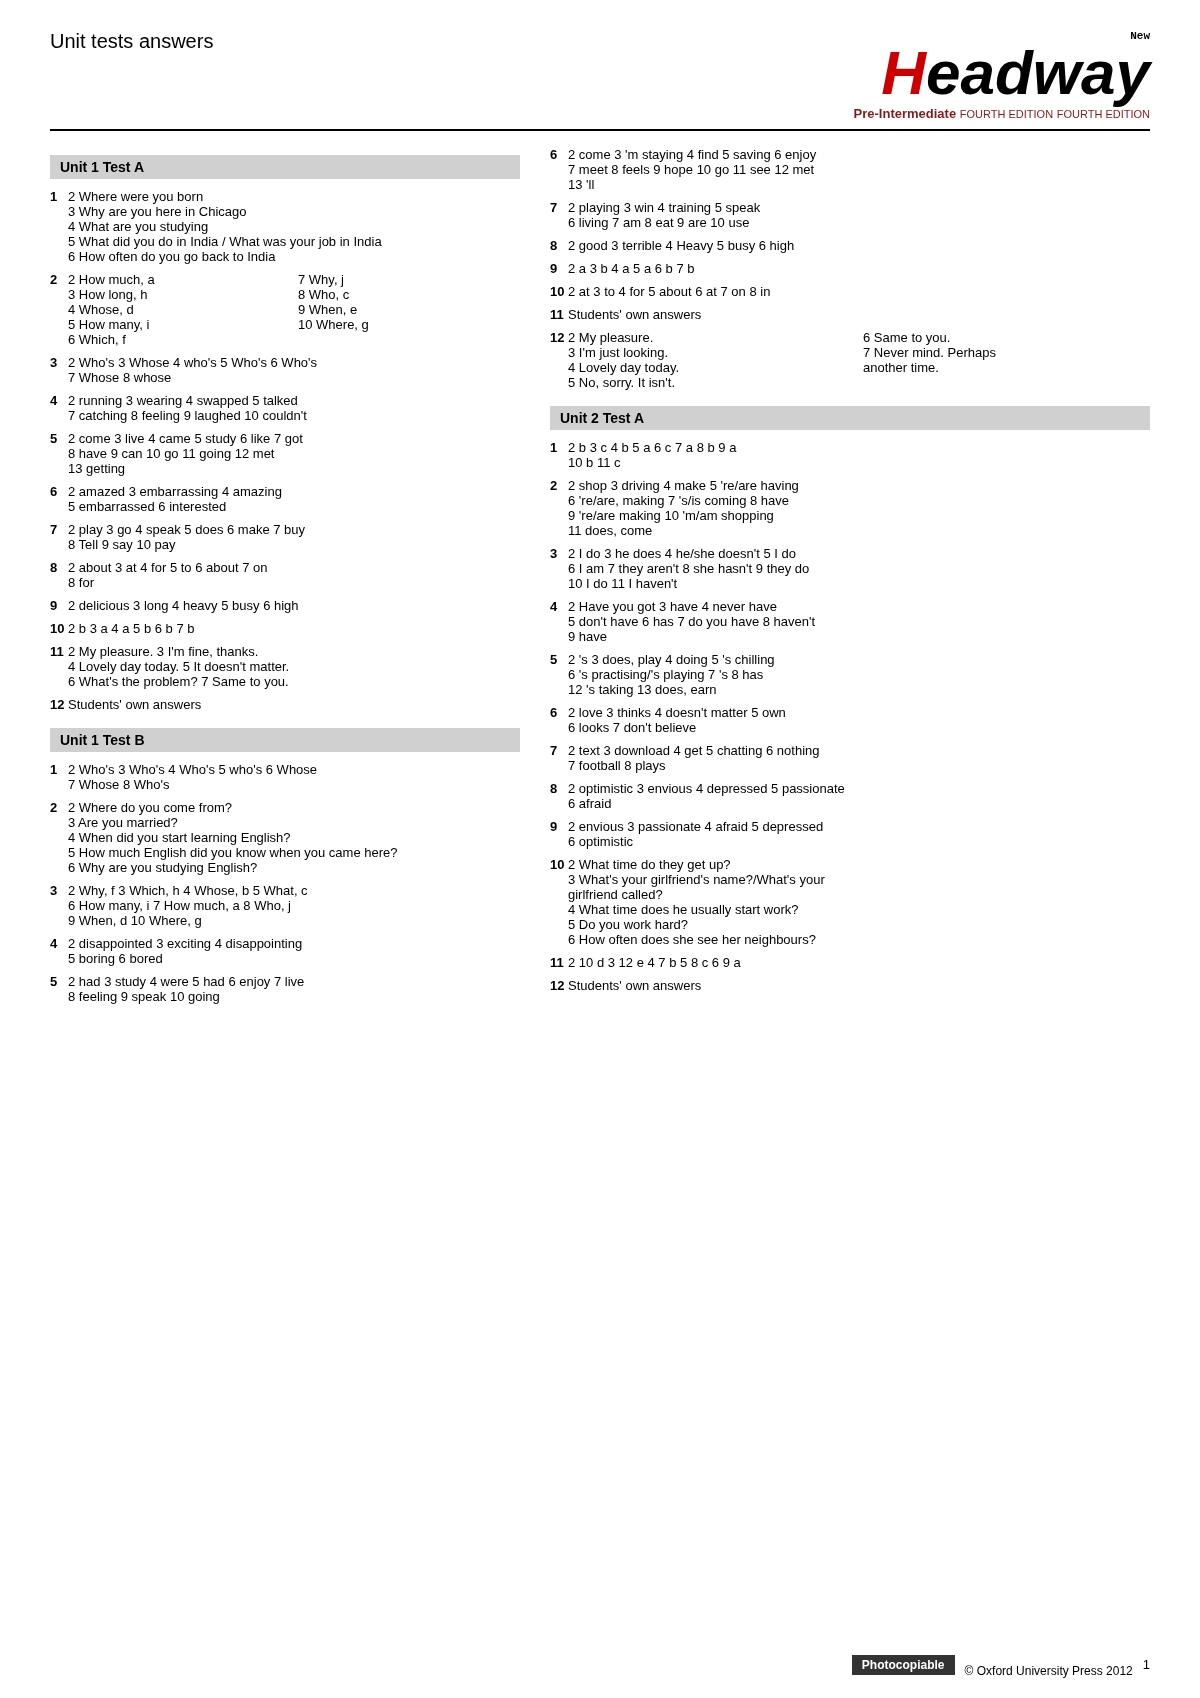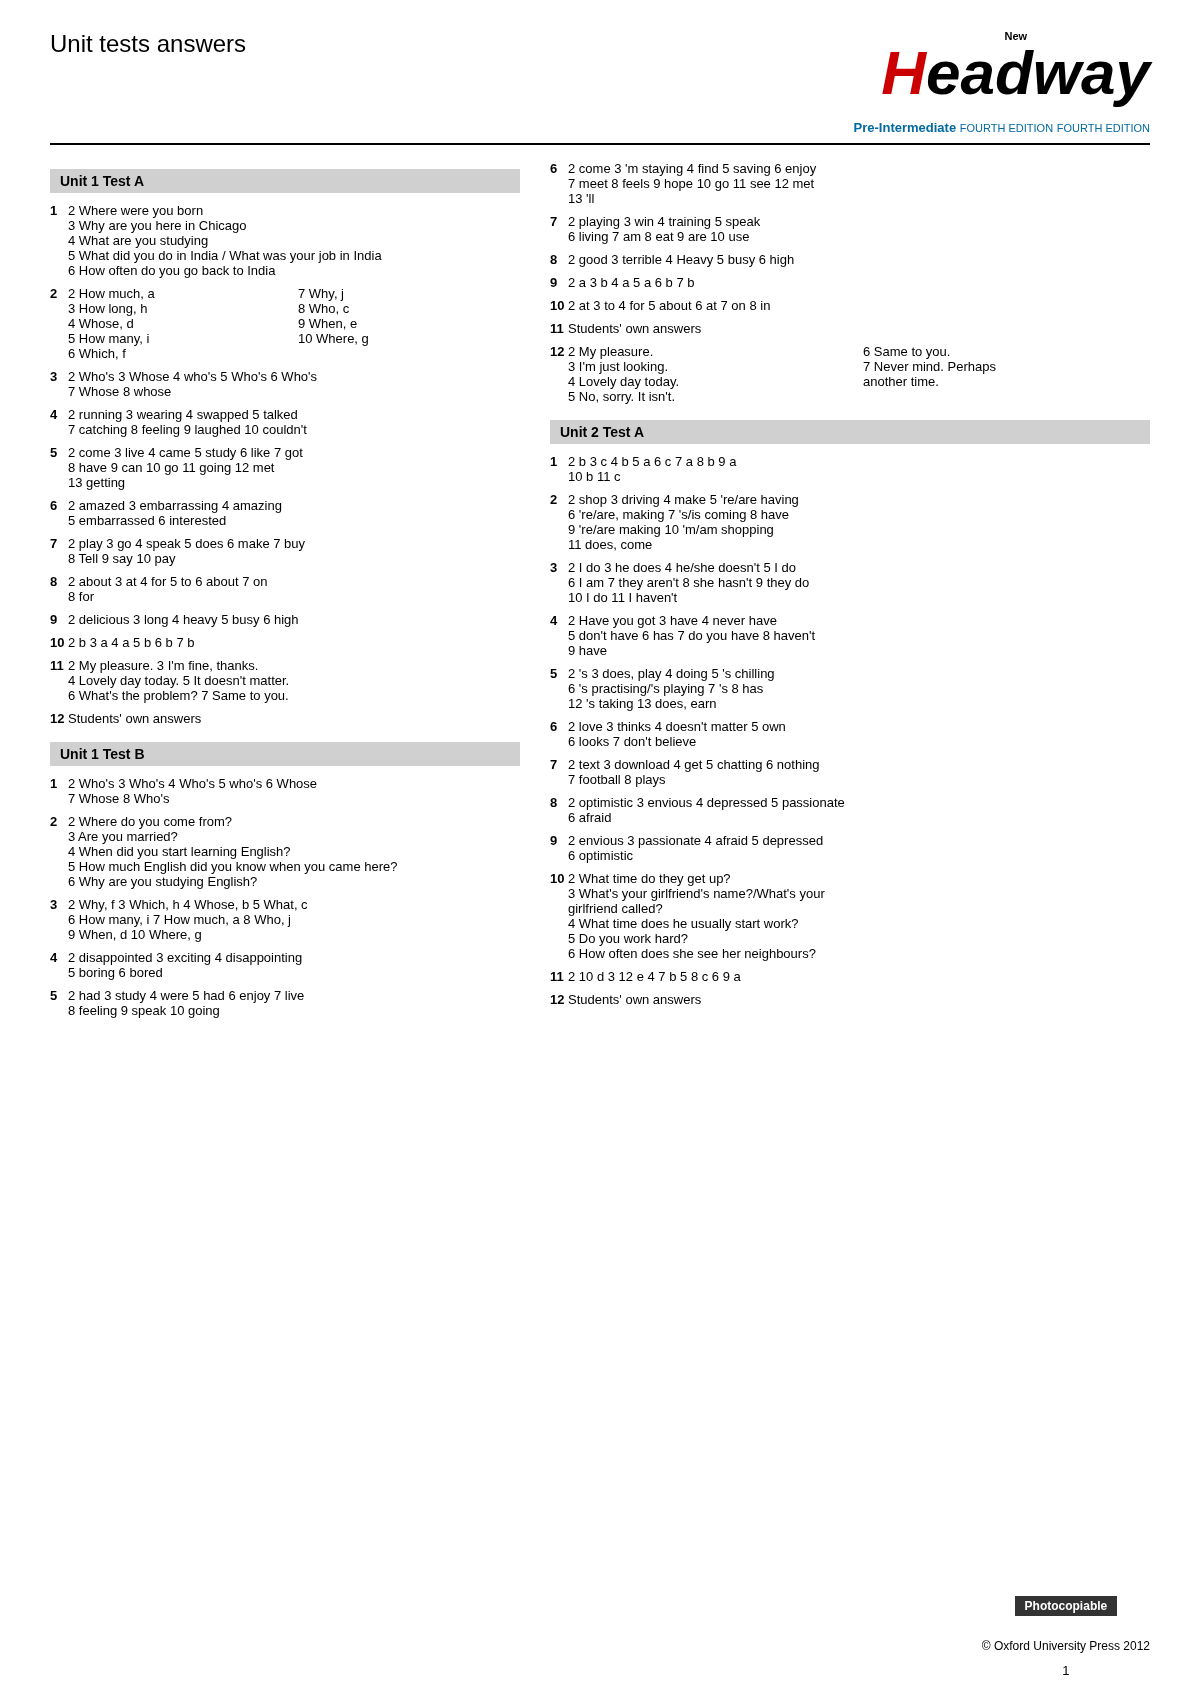--- a/index.html
+++ b/index.html
@@ -19,47 +19,48 @@
       background: #fff;
       position: relative;
     }
     .header {
       display: flex;
       justify-content: space-between;
       align-items: flex-start;
       margin-bottom: 8px;
     }
     .page-title {
-      font-size: 24px;
+      font-size: 20px;
       font-weight: normal;
       color: #000;
     }
     .logo-area {
       text-align: right;
     }
     .logo-new {
       font-size: 11px;
       font-weight: bold;
       color: #000;
       display: block;
-      text-align: center;
+      text-align: right;
       margin-left: 28px;
+      font-family: Liberation Mono, monospace;
     }
     .logo-headway {
       font-size: 62px;
       font-weight: bold;
       color: #000;
       line-height: 1;
       font-style: italic;
     }
     .logo-headway span.H { color: #cc0000; }
     .logo-subtitle {
       font-size: 13px;
-      color: #0369a1;
-      margin-top: 16px;
+      color: #7f1d1d;
+      margin-top: 2px;
     }
     .logo-subtitle strong { font-weight: bold; }
     .logo-subtitle .edition { font-size: 11px; text-transform: uppercase; }
     hr.main-divider {
       border: none;
       border-top: 2px solid #000;
       margin: 8px 0 16px 0;
     }
     .two-col {
       display: flex;
@@ -106,21 +107,20 @@
     .ans-col {
       width: 50%;
     }
     .footer-bar {
       position: absolute;
       bottom: 20px;
       right: 50px;
       display: flex;
       align-items: center;
       gap: 10px;
-      flex-direction: column;
     }
     .photocopiable-badge {
       background: #333;
       color: #fff;
       padding: 3px 10px;
       font-size: 12px;
       font-weight: bold;
     }
     .footer-text {
       font-size: 12px;

